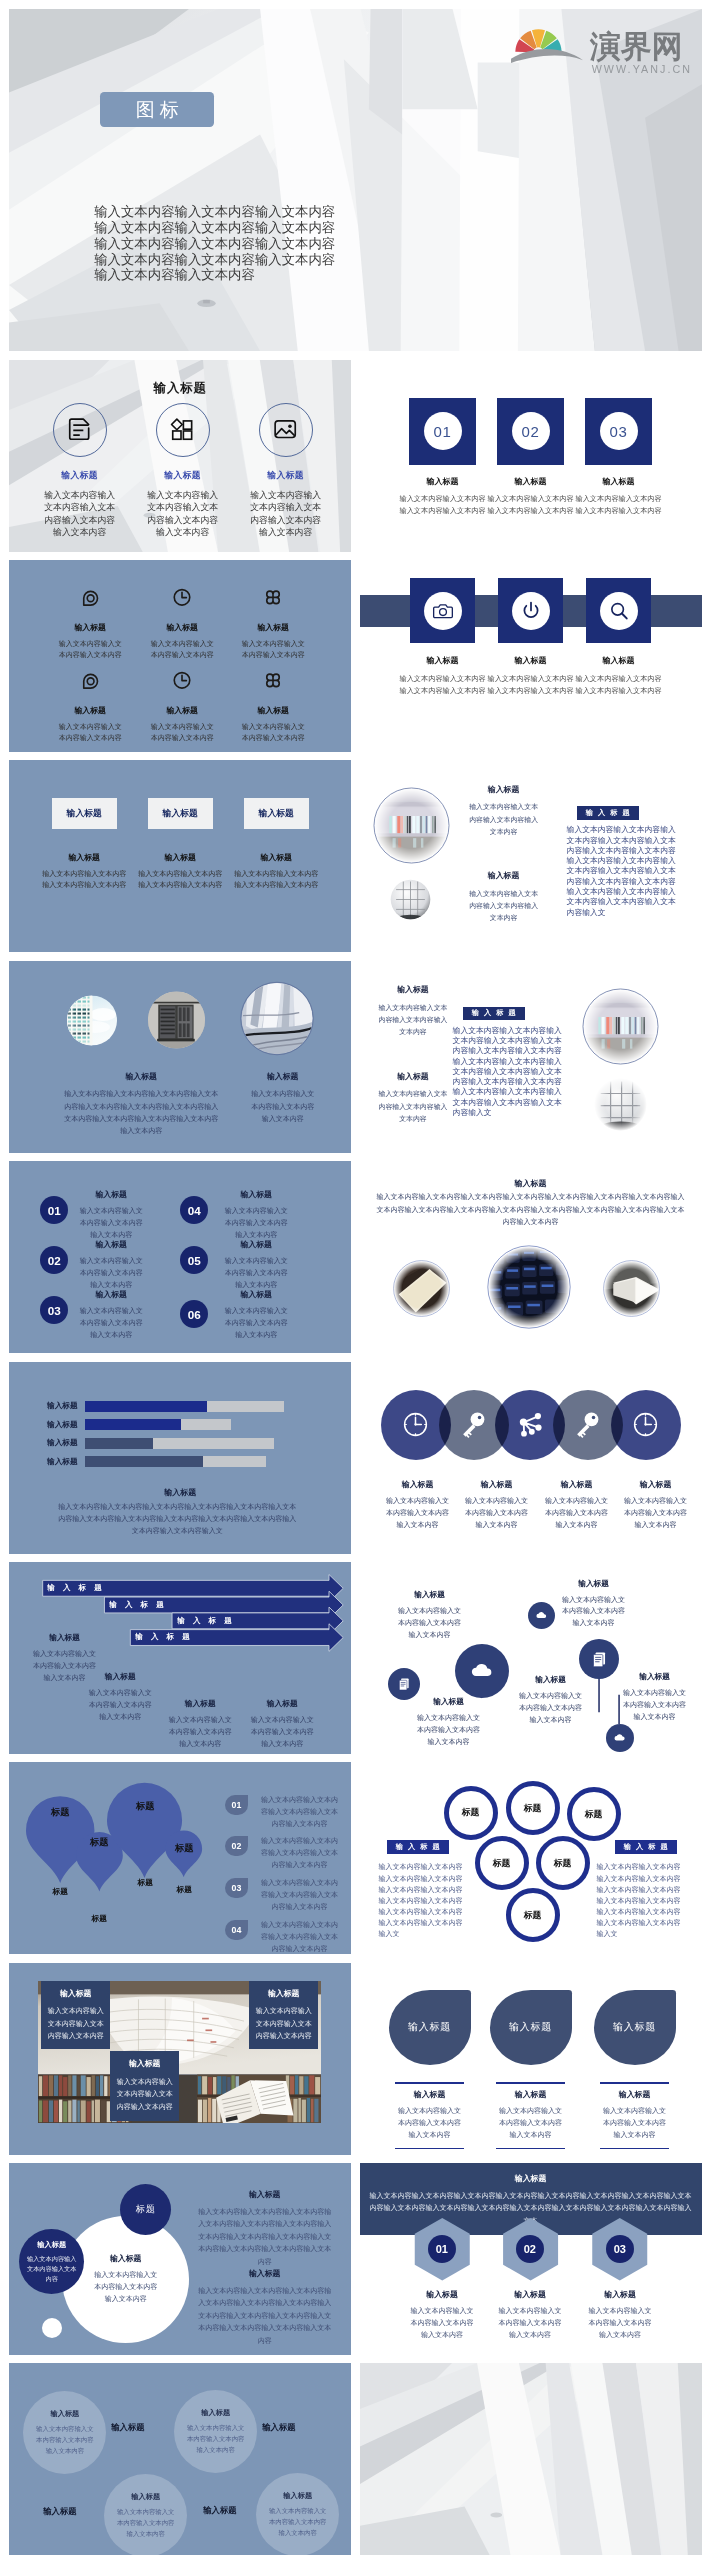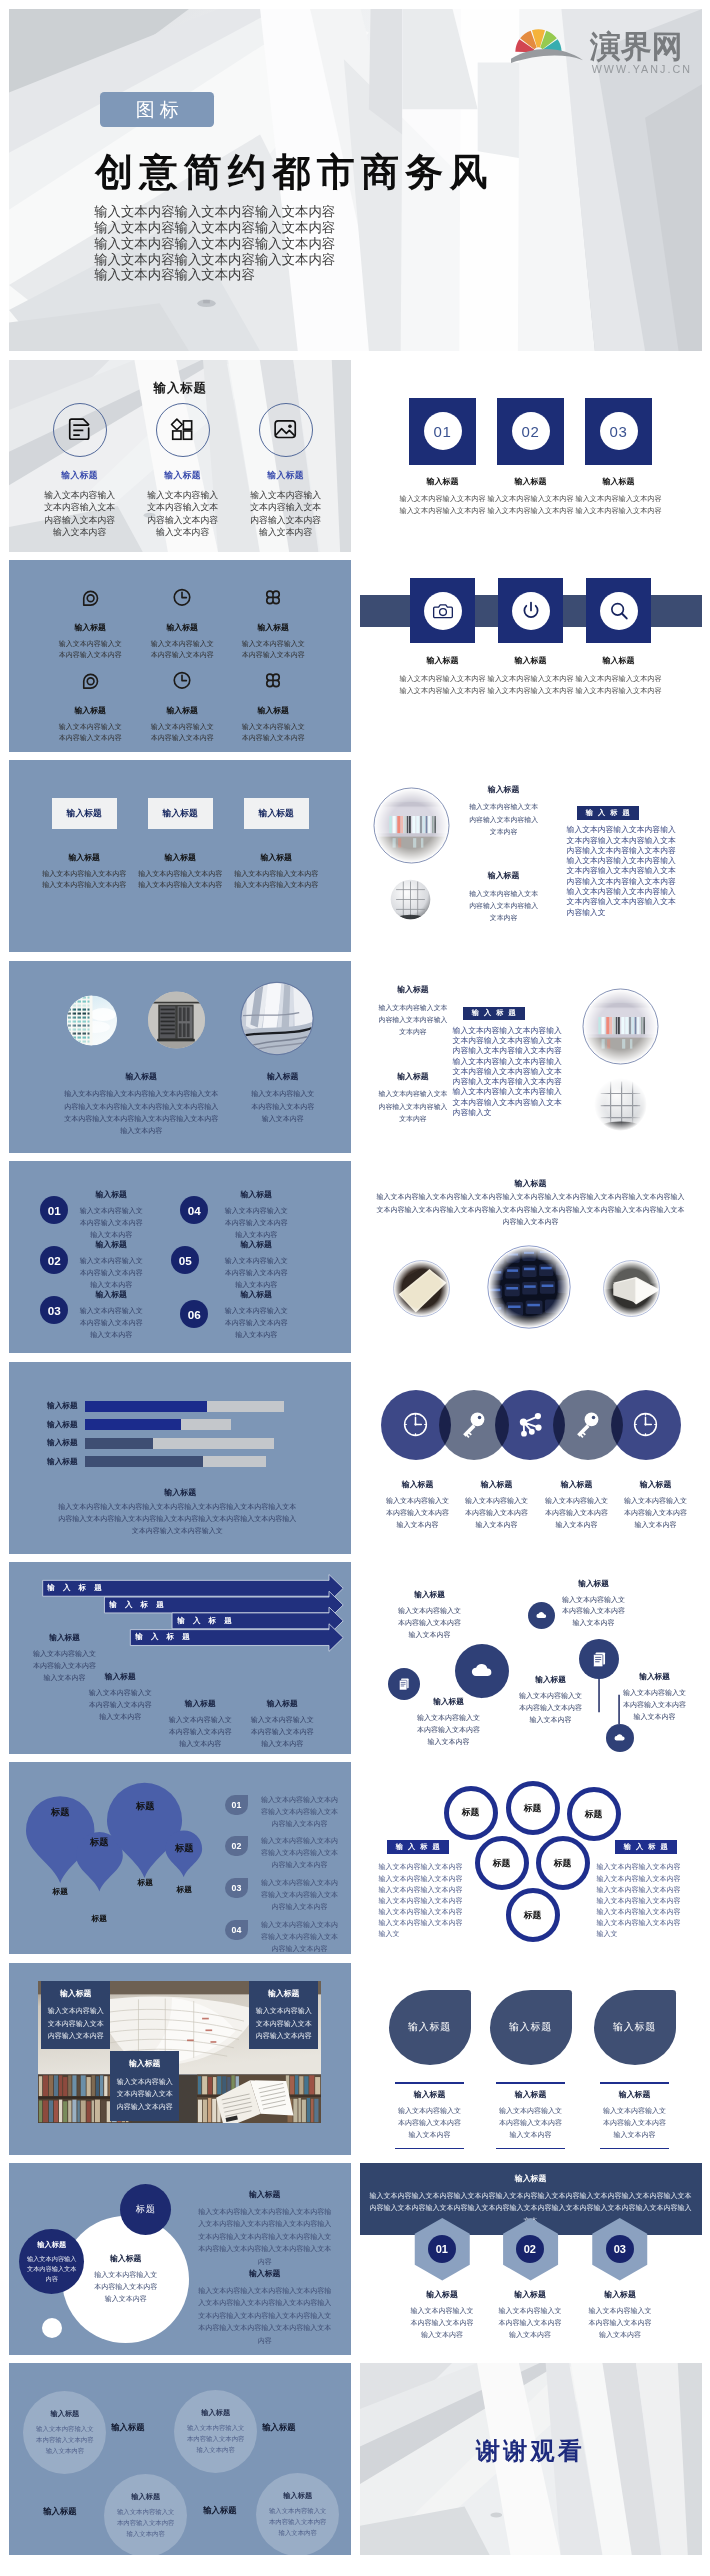--- a/index.html
+++ b/index.html
@@ -204,21 +204,20 @@
     <path d="M10.6,23.5 A27,27 0 0 1 22.9,14.6 L30.0,34.3 A6,6 0 0 0 27.2,36.3 Z" fill="#e3802c"></path>
     <path d="M24.4,14.1 A27,27 0 0 1 39.6,14.1 L33.7,34.2 A6,6 0 0 0 30.3,34.2 Z" fill="#f5ac26"></path>
     <path d="M41.1,14.6 A27,27 0 0 1 53.4,23.5 L36.8,36.3 A6,6 0 0 0 34.0,34.3 Z" fill="#8cc63f"></path>
     <path d="M54.3,24.7 A27,27 0 0 1 59.0,39.2 L38.0,39.8 A6,6 0 0 0 37.0,36.6 Z" fill="#24a6a8"></path>
    </g>
    <path d="M-12,57 C12,32 56,29 84,49 C56,38 14,45 -12,57 Z" fill="#8e9296"></path>
    <text x="92" y="45" font-family="sans-serif" font-size="36" font-weight="bold" fill="#6e7174">演界网</text>
    <text x="94" y="64" font-family="sans-serif" font-size="12.5" letter-spacing="2.4" fill="#8e9296">WWW.YANJ.CN</text>
   </svg>
   <div class="badge1">图标</div>
-  <div class="hero-title">创意简约都市商务风</div>
   <div class="hero-sub">输入文本内容输入文本内容输入文本内容
 输入文本内容输入文本内容输入文本内容
 输入文本内容输入文本内容输入文本内容
 输入文本内容输入文本内容输入文本内容
 输入文本内容输入文本内容</div>
  </div>
 </div>
 
 <div class="row">
  <div class="slide photo-bg">
@@ -685,21 +684,21 @@
   <div class="s10-c" style="left:31px;top:135px">03</div>
   <div class="s10-b" style="left:70px;top:128px">
    <div class="s10-t">输入标题</div>
    <div class="s10-p">输入文本内容输入文本内容输入文本内容输入文本内容</div>
   </div>
   <div class="s10-c" style="left:171px;top:35px">04</div>
   <div class="s10-b" style="left:215px;top:28px">
    <div class="s10-t">输入标题</div>
    <div class="s10-p">输入文本内容输入文本内容输入文本内容输入文本内容</div>
   </div>
-  <div class="s10-c" style="left:162px;top:85px">05</div>
+  <div class="s10-c" style="left:171px;top:85px">05</div>
   <div class="s10-b" style="left:215px;top:78px">
    <div class="s10-t">输入标题</div>
    <div class="s10-p">输入文本内容输入文本内容输入文本内容输入文本内容</div>
   </div>
   <div class="s10-c" style="left:171px;top:139px">06</div>
   <div class="s10-b" style="left:215px;top:128px">
    <div class="s10-t">输入标题</div>
    <div class="s10-p">输入文本内容输入文本内容输入文本内容输入文本内容</div>
   </div>
  </div>
@@ -1305,16 +1304,15 @@
    <polygon points="0,145 240,0 290,18 55,230 0,230" fill="#f3f4f5" opacity=".85"></polygon>
    <polygon points="140,0 190,0 240,230 180,230" fill="#fafafa"></polygon>
    <polygon points="222,0 250,0 290,230 240,230" fill="#e5e7ea"></polygon>
    <polygon points="252,0 290,0 330,230 290,230" fill="#f7f8f8"></polygon>
    <polygon points="290,0 330,0 360,230 325,230" fill="#dee0e3"></polygon>
    <polygon points="330,0 409,0 409,230 362,230" fill="#eff0f1"></polygon>
    <polygon points="380,0 409,0 409,230 392,230" fill="#d8dbde"></polygon>
    <polygon points="0,195 125,172 155,230 0,230" fill="#dadde0"></polygon>
    <ellipse cx="163" cy="182" rx="7" ry="3" fill="#babec3" opacity=".6"></ellipse>
   </svg>
-  <div class="s23-thx">谢谢观看</div>
  </div>
 </div>
 
 
 </body></html>

